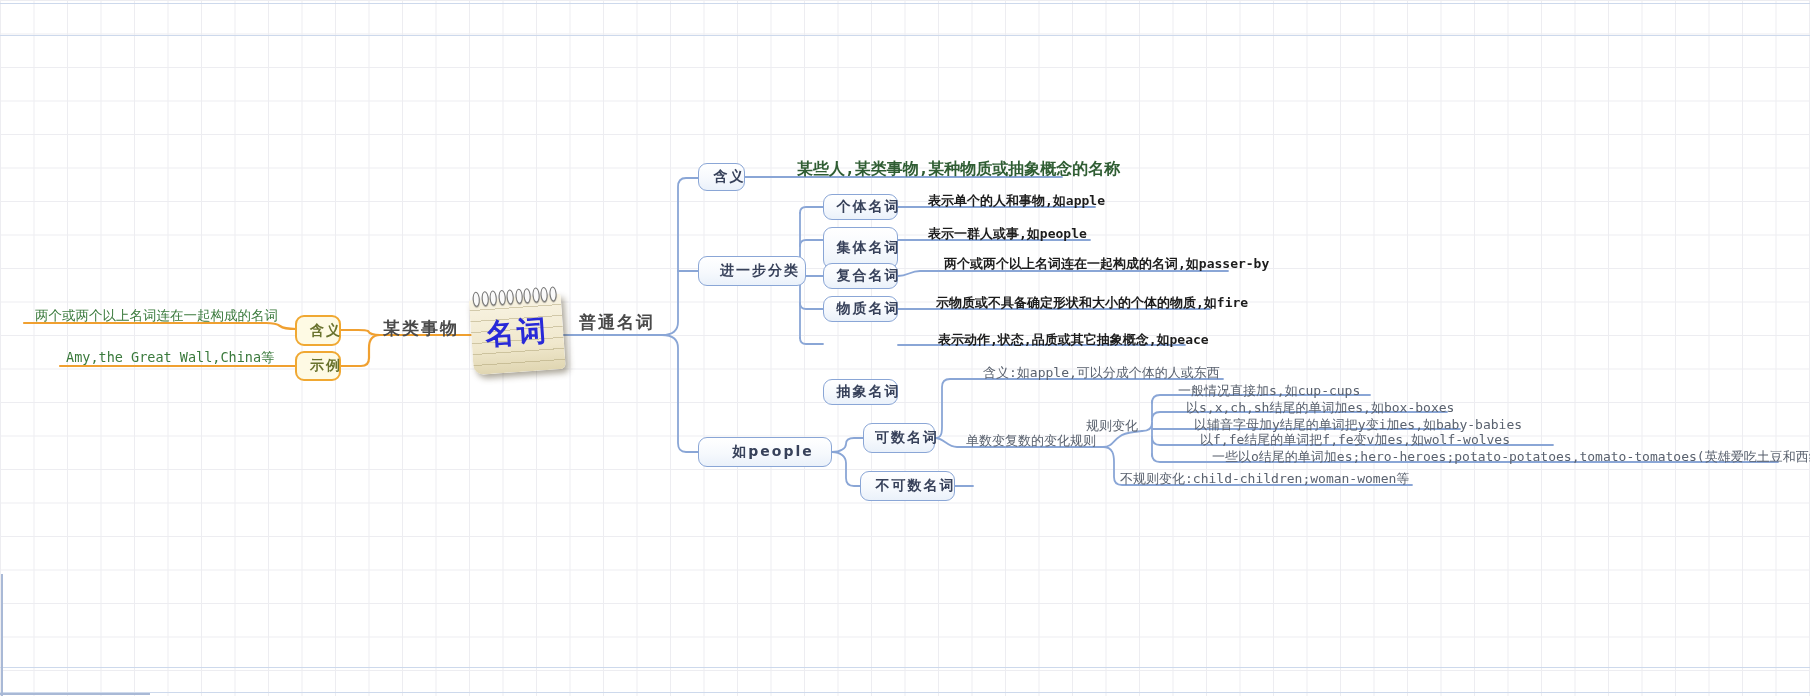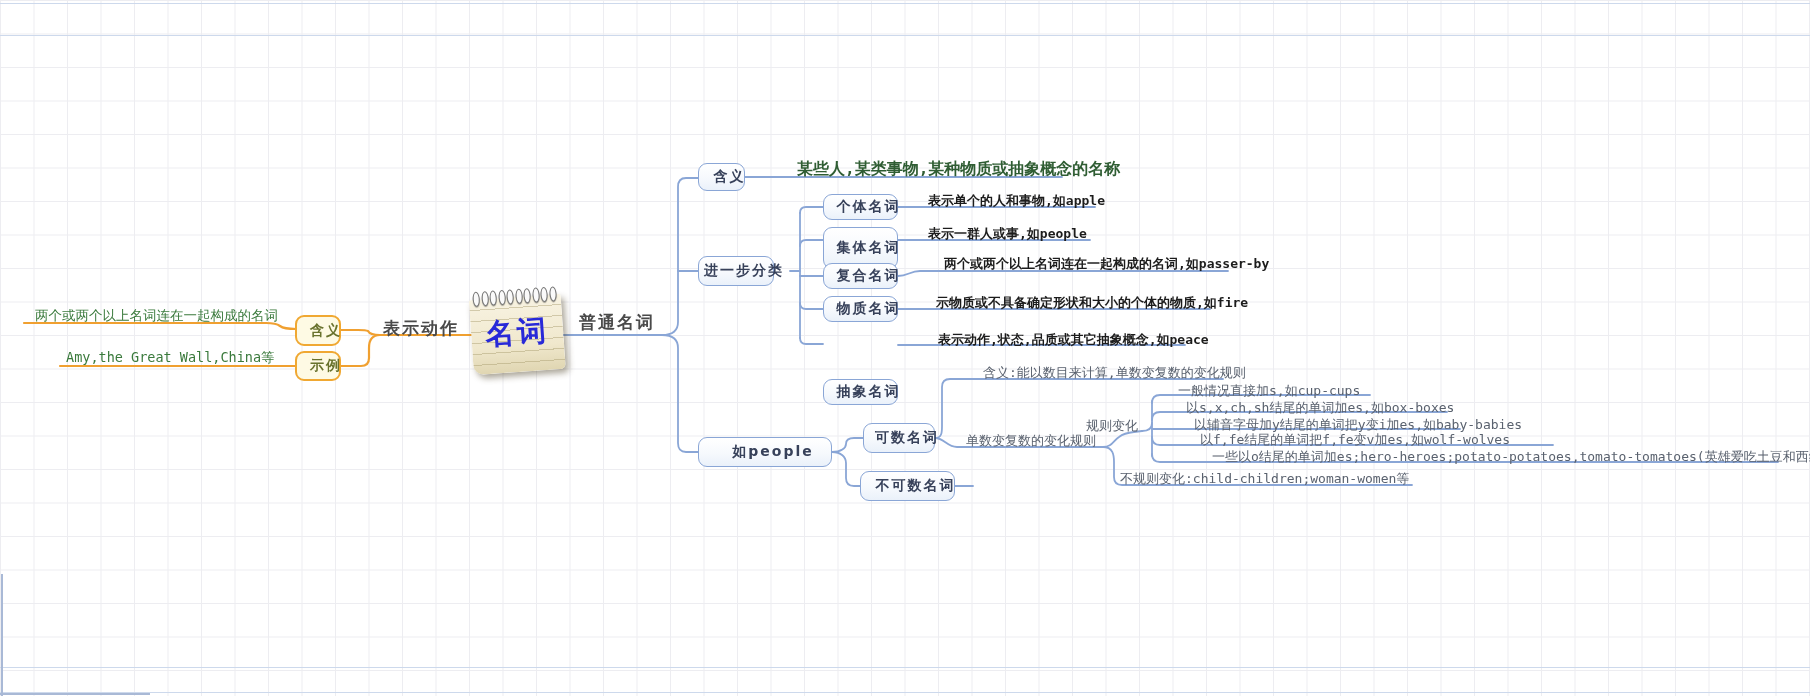--- a/index.html
+++ b/index.html
@@ -125,34 +125,34 @@
         <span class="ring"></span>
         <span class="ring"></span>
         <span class="ring"></span>
         <span class="ring"></span>
         <span class="ring"></span>
         <span class="ring"></span>
     </div>
     <div class="root-label">名词</div>
   </div>
 
-  <div class="topic-label" style="left:383px;top:317px;">表示动作</div>
+  <div class="topic-label" style="left:383px;top:317px;">某类事物</div>
 
   <div class="nodebox box-orange" style="left:295px;top:315px;width:46px;height:31px;">含义</div>
   <div class="desc green" style="left:35px;top:307px;">两个或两个以上名词连在一起构成的名词</div>
 
   <div class="nodebox box-orange" style="left:295px;top:351px;width:46px;height:30px;">示例</div>
   <div class="desc green" style="left:66px;top:349px;">Amy,the Great Wall,China等</div>
 
   <div class="topic-label" style="left:579px;top:311px;">普通名词</div>
 
   <div class="nodebox box-blue" style="left:698px;top:163px;width:47px;height:28px;">含义</div>
   <div class="desc green-bold" style="left:797px;top:159px;">某些人,某类事物,某种物质或抽象概念的名称</div>
 
-  <div class="nodebox box-blue" style="left:698px;top:256px;width:76px;height:30px;">进一步分类</div>
+  <div class="nodebox box-blue" style="left:698px;top:256px;width:108px;height:30px;">进一步分类</div>
 
   <div class="nodebox box-blue" style="left:823px;top:194px;width:75px;height:26px;">个体名词</div>
   <div class="desc dark" style="left:928px;top:192px;">表示单个的人和事物,如apple</div>
 
   <div class="nodebox box-blue" style="left:823px;top:227px;width:75px;height:42px;">集体名词</div>
   <div class="desc dark" style="left:928px;top:225px;">表示一群人或事,如people</div>
 
   <div class="nodebox box-blue" style="left:823px;top:263px;width:75px;height:26px;">复合名词</div>
   <div class="desc dark" style="left:944px;top:255px;">两个或两个以上名词连在一起构成的名词,如passer-by</div>
 
@@ -160,21 +160,21 @@
   <div class="desc dark" style="left:936px;top:294px;">示物质或不具备确定形状和大小的个体的物质,如fire</div>
 
   <div class="nodebox box-blue" style="left:823px;top:331px;width:75px;height:26px;margin-top:48px;">抽象名词</div>
   <div class="desc dark" style="left:938px;top:331px;">表示动作,状态,品质或其它抽象概念,如peace</div>
 
   <div class="nodebox box-blue" style="left:698px;top:437px;width:134px;height:30px;">如people</div>
 
   <div class="nodebox box-blue" style="left:863px;top:423px;width:72px;height:30px;">可数名词</div>
   <div class="nodebox box-blue" style="left:860px;top:471px;width:95px;height:30px;">不可数名词</div>
 
-  <div class="desc gray" style="left:983px;top:364px;">含义:能以数目来计算,单数变复数的变化规则</div>
+  <div class="desc gray" style="left:983px;top:364px;">含义:如apple,可以分成个体的人或东西</div>
   <div class="desc gray" style="left:966px;top:432px;">单数变复数的变化规则</div>
   <div class="desc gray" style="left:1086px;top:417px;">规则变化</div>
 
   <div class="desc gray" style="left:1178px;top:382px;">一般情况直接加s,如cup-cups</div>
   <div class="desc gray" style="left:1186px;top:399px;">以s,x,ch,sh结尾的单词加es,如box-boxes</div>
   <div class="desc gray" style="left:1194px;top:416px;">以辅音字母加y结尾的单词把y变i加es,如baby-babies</div>
   <div class="desc gray" style="left:1200px;top:431px;">以f,fe结尾的单词把f,fe变v加es,如wolf-wolves</div>
   <div class="desc gray" style="left:1212px;top:448px;">一些以o结尾的单词加es;hero-heroes;potato-potatoes,tomato-tomatoes(英雄爱吃土豆和西红柿)</div>
 
   <div class="desc gray" style="left:1120px;top:470px;">不规则变化:child-children;woman-women等</div>

